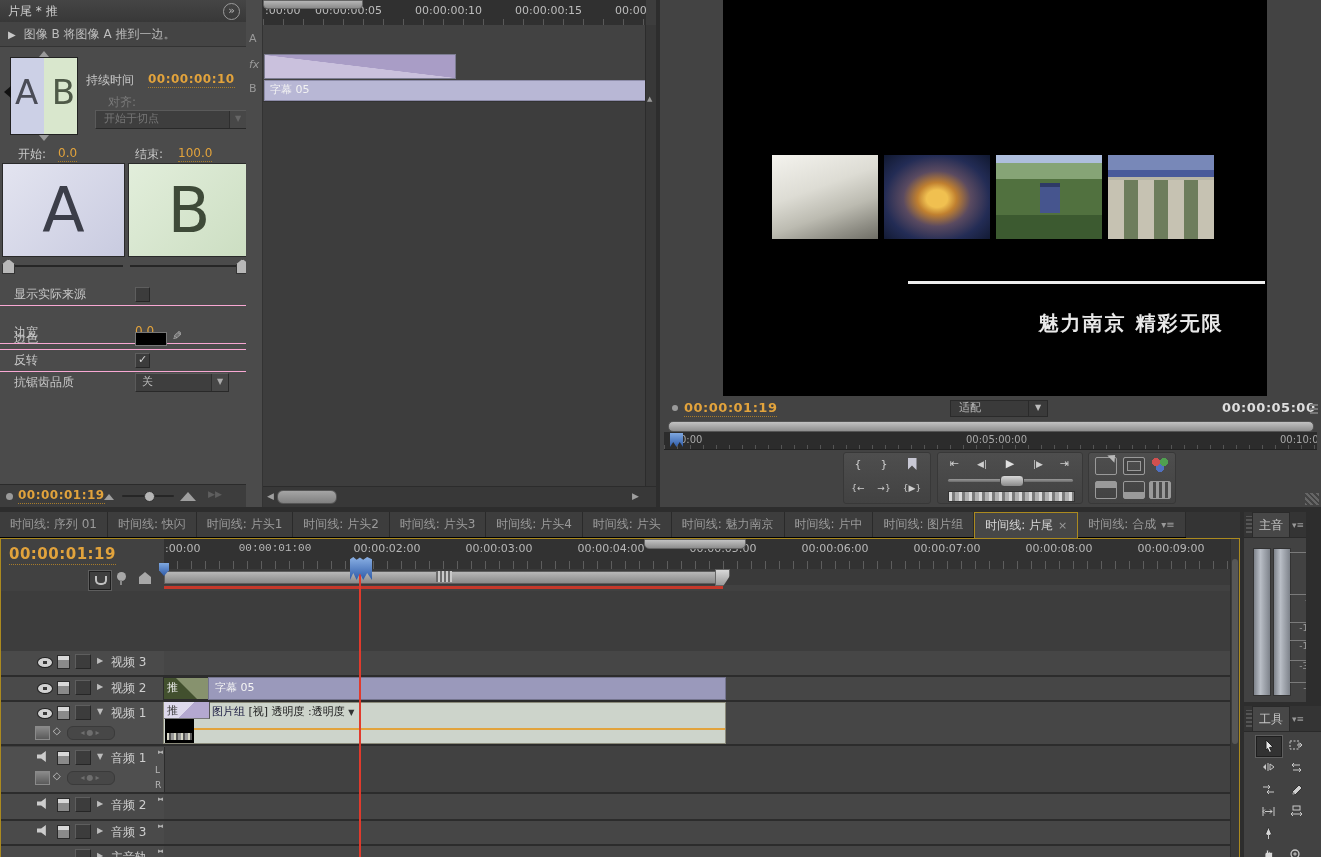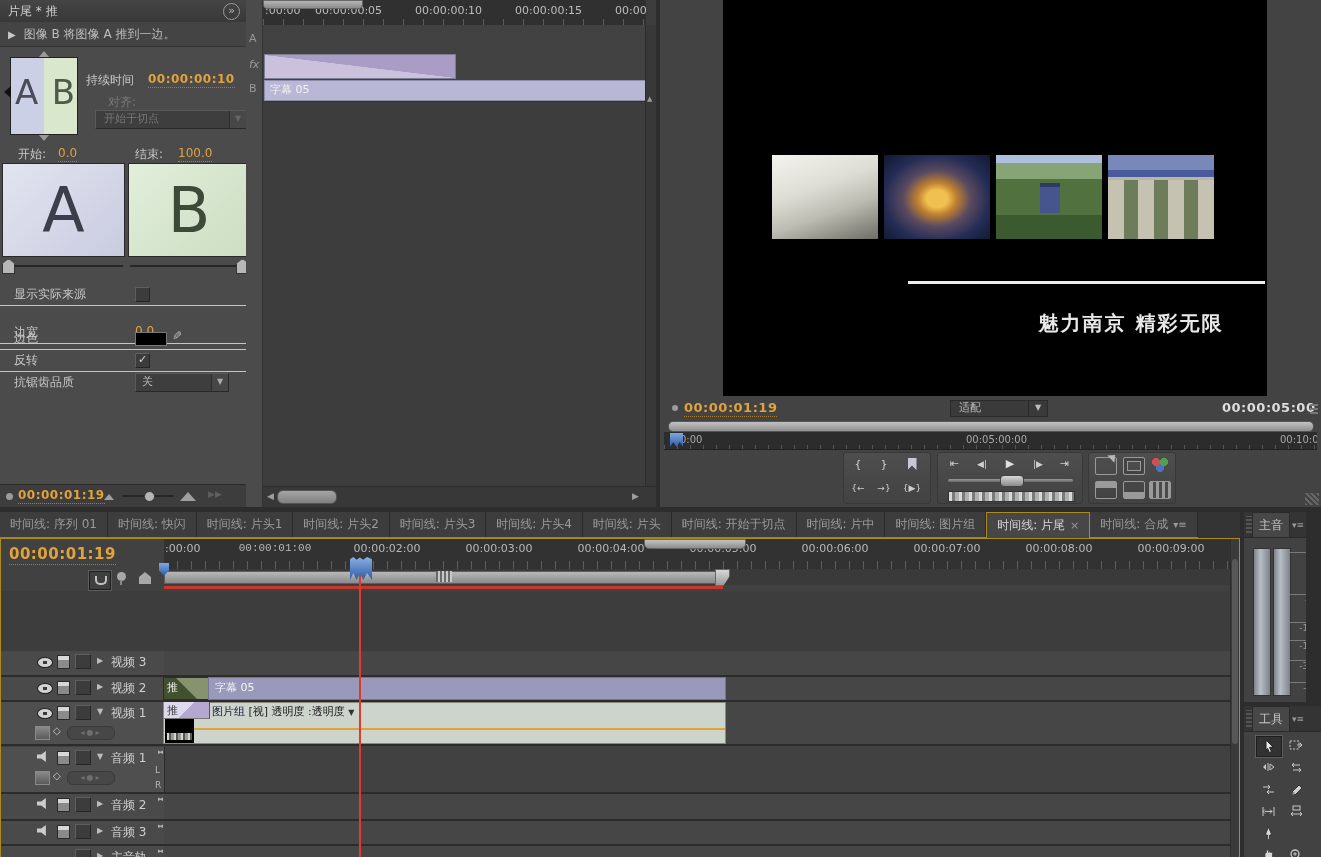--- a/index.html
+++ b/index.html
@@ -112,21 +112,21 @@
      border-left:5px solid transparent;border-right:5px solid transparent;border-bottom:6px solid #b8b8b8;transform:rotate(45deg);}
   .threedots{position:absolute;width:22px;height:18px;background:
      radial-gradient(circle at 7px 6px,#d05050 0 4px,transparent 4px),
      radial-gradient(circle at 15px 6px,#50a050 0 4px,transparent 4px),
      radial-gradient(circle at 11px 12px,#5070c0 0 4px,transparent 4px);}
   .corner-grip{position:absolute;right:2px;bottom:2px;width:14px;height:12px;
      background:repeating-linear-gradient(45deg,#666 0 2px,transparent 2px 4px);}
 
   
   #tl{left:0;top:512px;width:1240px;height:345px;background:#383838;}
-  #tl .tabs{position:absolute;left:0;top:0;right:0;height:26px;display:flex;background:#0ea5e9;}
+  #tl .tabs{position:absolute;left:0;top:0;right:0;height:26px;display:flex;background:#000000;}
   .tab{height:25px;line-height:25px;padding:0 10px;color:#9b9b9b;border-right:1px solid #2a2a2a;white-space:nowrap;font-size:12px;background:#3d3d3d;}
   .tab.active{background:#474747;color:#d6d6d6;border:1px solid #ab8a1f;border-bottom:none;}
   .tab .close{color:#9a9a9a;margin-left:5px;font-size:11px;}
   .tab .pm{color:#9a9a9a;margin-left:5px;font-size:10px;}
   #tl .content{position:absolute;left:0;top:26px;right:0;bottom:0;background:#414141;border:1px solid #ab8a1f;border-bottom:none;}
   .tl-corner{position:absolute;left:0;top:0;width:163px;height:52px;background:#414141;z-index:20;}
   .bigtc{position:absolute;left:8px;top:6px;font-size:15px;}
   .snapbtn{position:absolute;left:88px;top:32px;width:20px;height:17px;background:#3f3f3f;border:1px solid #1e1e1e;box-shadow:0 0 0 1px #5e5e5e;}
   .magnet{position:absolute;left:5px;top:4px;width:8px;height:7px;border:2px solid #c0c0c0;border-top:none;border-radius:0 0 5px 5px;}
   .markerball{position:absolute;left:116px;top:33px;width:9px;height:9px;border-radius:50%;background:#a8a8a8;}
@@ -383,21 +383,21 @@
 
   <div id="tl" class="panel">
     <div class="tabs">
       <span class="tab"><span>时间线: 序列 01</span></span>
       <span class="tab"><span>时间线: 快闪</span></span>
       <span class="tab"><span>时间线: 片头1</span></span>
       <span class="tab"><span>时间线: 片头2</span></span>
       <span class="tab"><span>时间线: 片头3</span></span>
       <span class="tab"><span>时间线: 片头4</span></span>
       <span class="tab"><span>时间线: 片头</span></span>
-      <span class="tab"><span>时间线: 开始于切点</span></span>
+      <span class="tab"><span>时间线: 魅力南京</span></span>
       <span class="tab"><span>时间线: 片中</span></span>
       <span class="tab"><span>时间线: 图片组</span></span>
       <span class="tab active"><span>时间线: 片尾</span><span class="close">×</span></span>
       <span class="tab"><span>时间线: 合成</span><span class="pm">▾≡</span></span>
       <span style="flex:1;background:#343434;"></span>
     </div>
 
     <div class="content">
 
       <div class="tl-corner">

